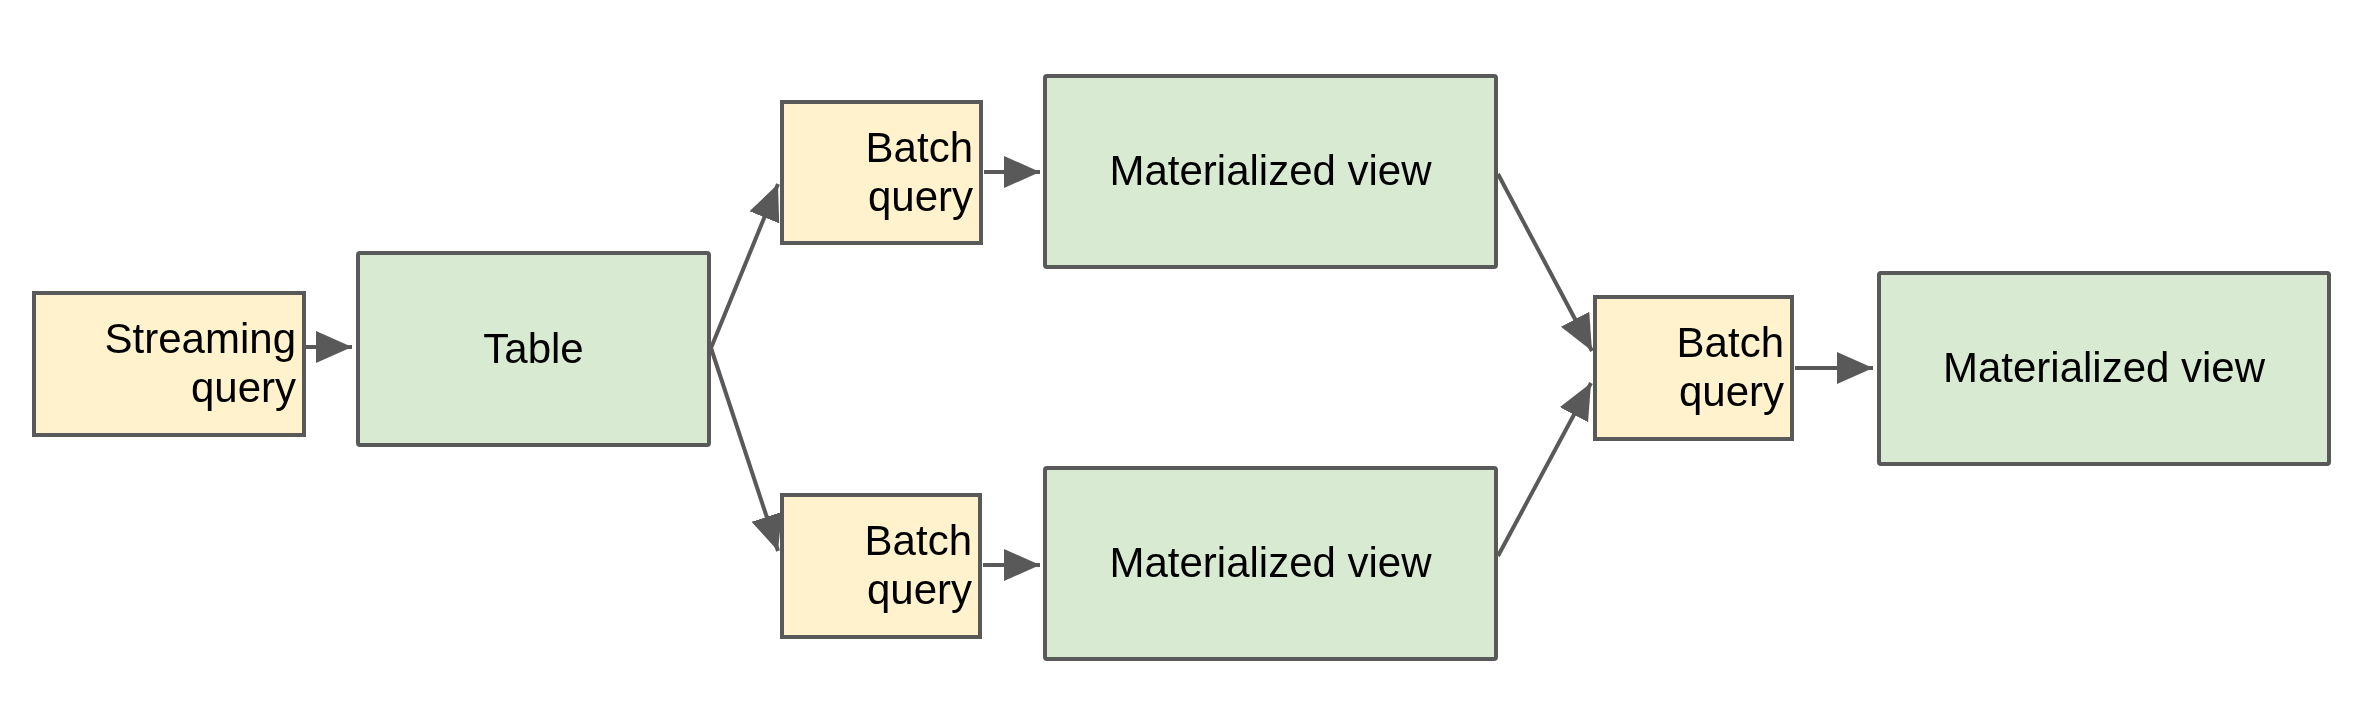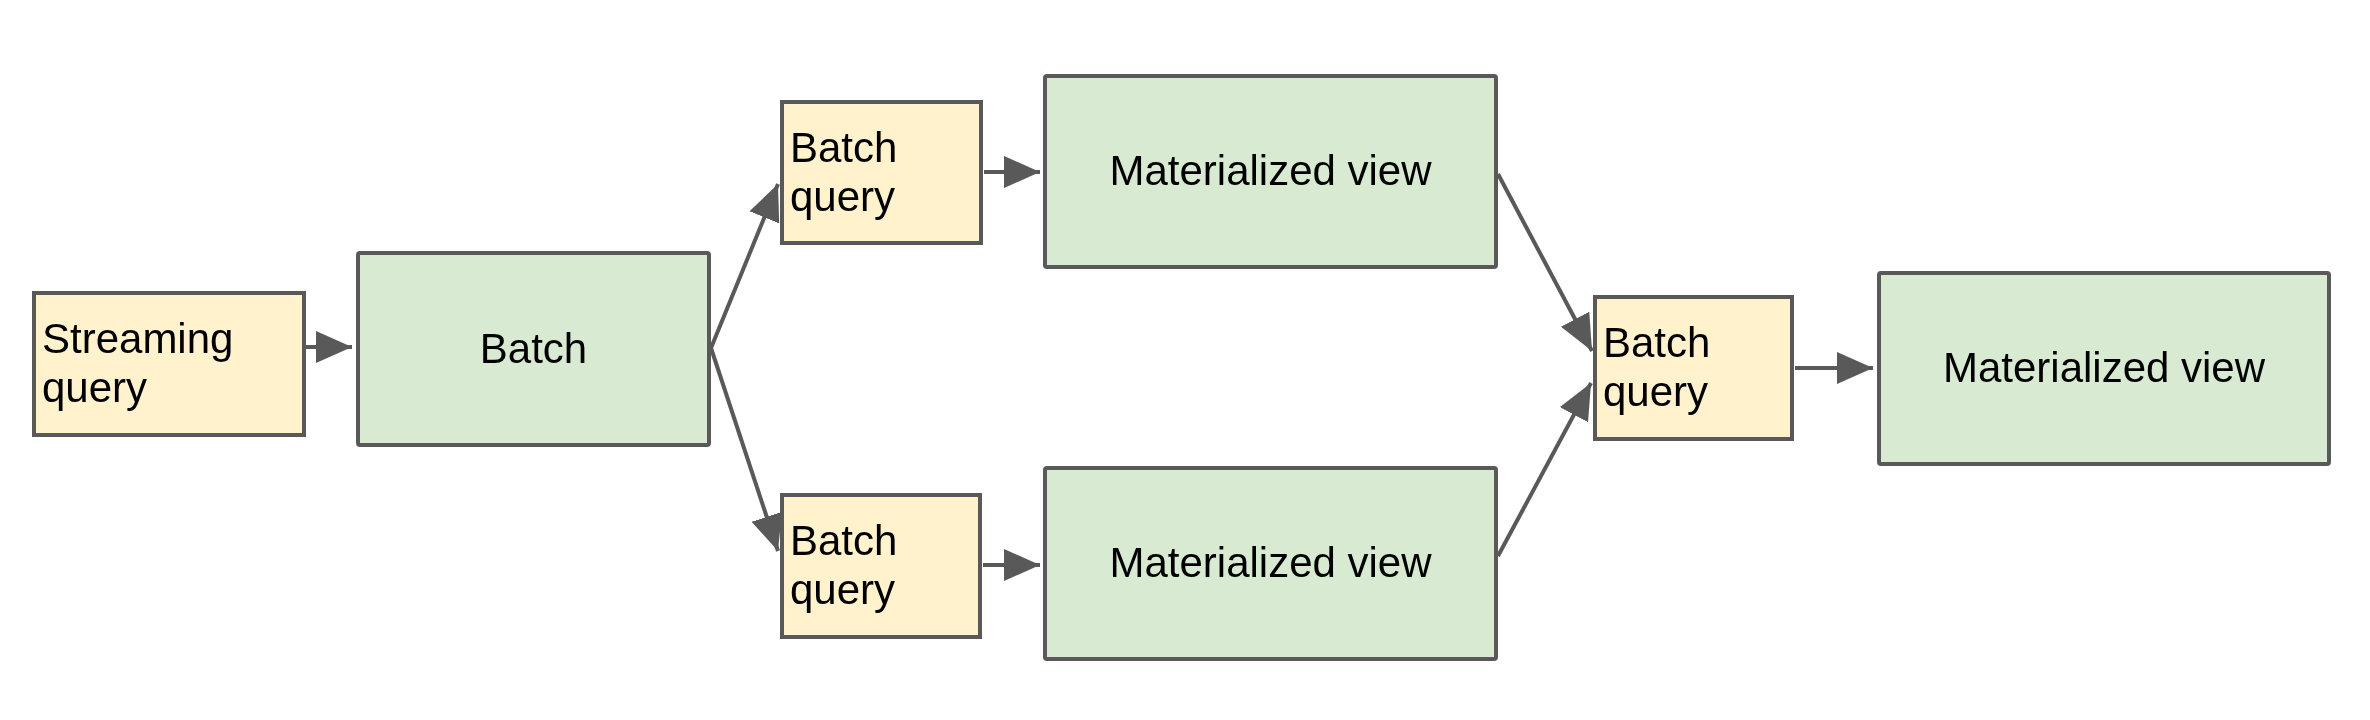--- a/index.html
+++ b/index.html
@@ -28,21 +28,21 @@
     stroke-width: 4;
     fill: none;
   }
   .node {
     position: absolute;
     box-sizing: border-box;
     border: 4px solid #595959;
     display: flex;
     align-items: center;
     justify-content: center;
-    text-align: left;
+    text-align: right;
     font-size: 42px;
     line-height: 1.16;
     color: #000000;
     padding: 0 6px;
   }
   .node--query {
     background: #fff2cc;
     border-radius: 0;
   }
   .node--view {
@@ -78,21 +78,21 @@
     <line class="edge" x1="1498" y1="174" x2="1592" y2="351" marker-end="url(#arrowhead)"></line>
     <line class="edge" x1="1498" y1="556" x2="1591" y2="383" marker-end="url(#arrowhead)"></line>
     <line class="edge" x1="1795" y1="368" x2="1873" y2="368" marker-end="url(#arrowhead)"></line>
   </svg>
 
   <div id="n-streaming" class="node node--query">
     <span>Streaming query</span>
   </div>
 
   <div id="n-table" class="node node--view">
-    <span>Batch</span>
+    <span>Table</span>
   </div>
 
   <div id="n-bq-top" class="node node--query">
     <span>Batch query</span>
   </div>
 
   <div id="n-mv-top" class="node node--view">
     <span>Materialized view</span>
   </div>
 

